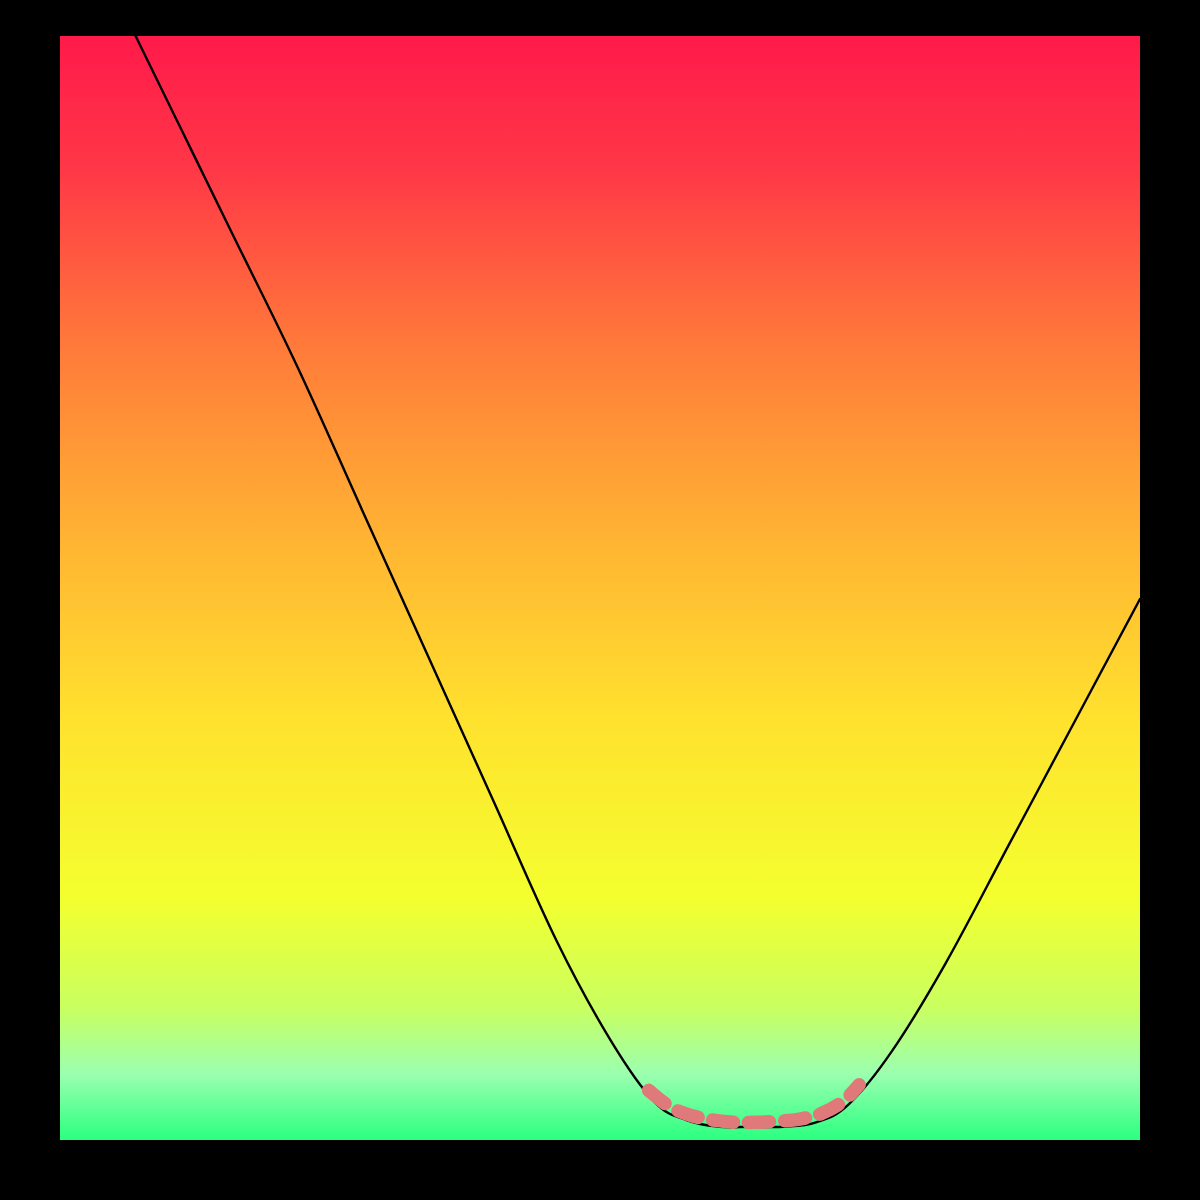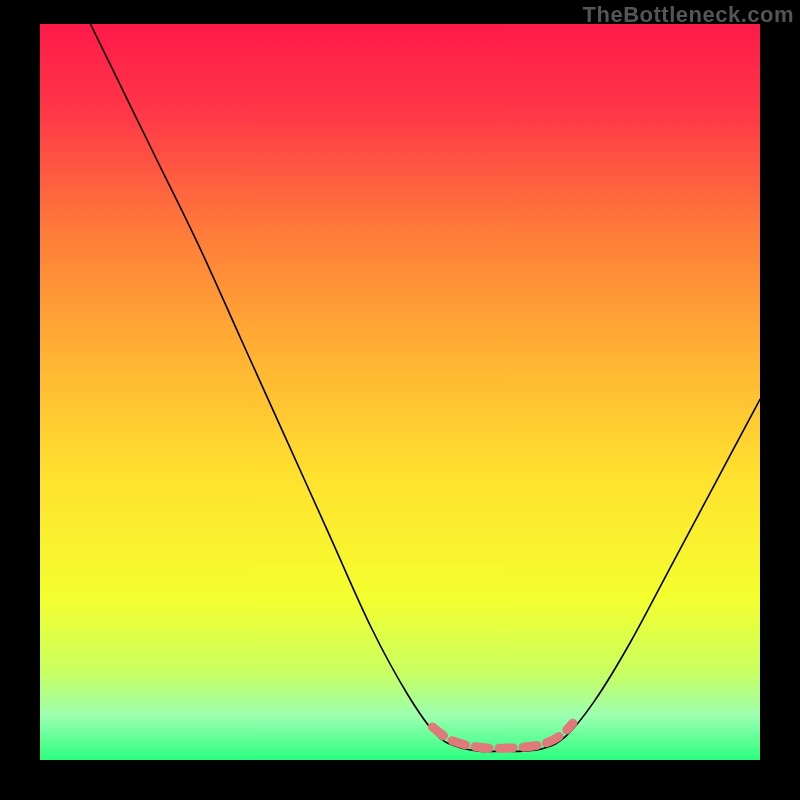--- a/index.html
+++ b/index.html
@@ -35,21 +35,20 @@
     background: #000;
   }
   svg {
     display: block;
   }
 </style>
 </head>
 <body>
 
 <div class="container">
-  <div class="watermark">TheBottleneck.com</div>
   <div class="plot-frame">
     <svg id="chart-svg" width="720" height="736" viewBox="0 0 720 736" preserveAspectRatio="none">
       <defs>
         <linearGradient id="bg-grad" x1="0" y1="0" x2="0" y2="1">
             <stop offset="0.00%" stop-color="#ff1a4a"></stop>
             <stop offset="12.00%" stop-color="#ff3747"></stop>
             <stop offset="28.00%" stop-color="#ff7a3a"></stop>
             <stop offset="45.00%" stop-color="#ffb233"></stop>
             <stop offset="62.00%" stop-color="#ffe22e"></stop>
             <stop offset="78.00%" stop-color="#f4ff2e"></stop>

